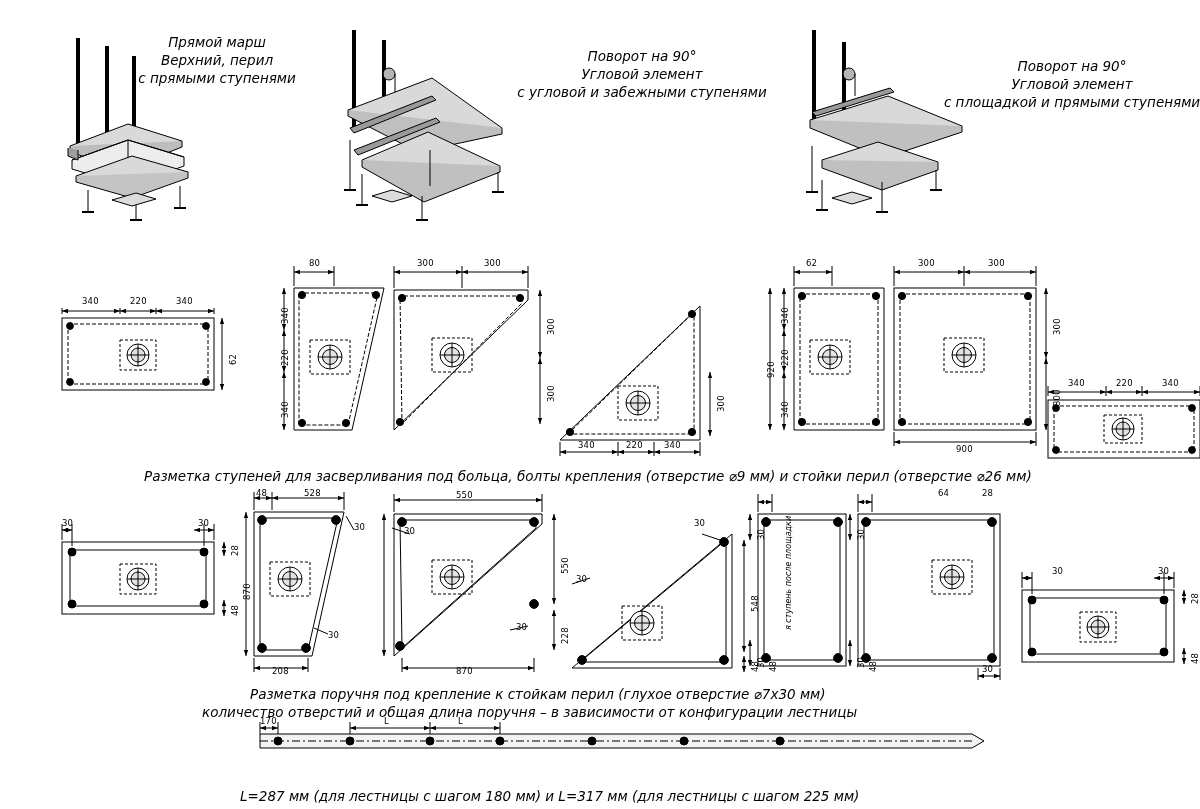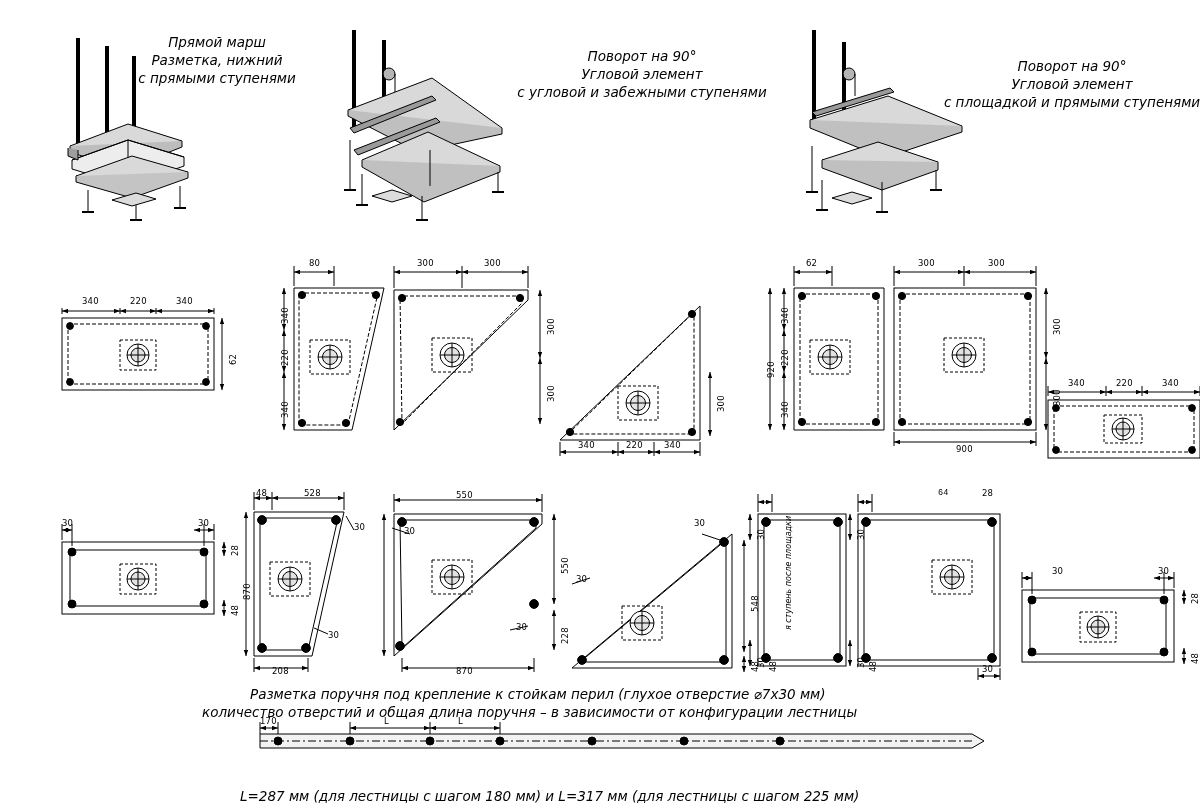--- a/index.html
+++ b/index.html
@@ -464,36 +464,37 @@
       <line x1="468" y1="722" x2="468" y2="734"></line>
     </g>
 
     </g>
   </svg>
 
   <div class="lbl-grp">
 
     <div class="cap center t14" style="left:60px; top:34px; width:250px;">
       <div>Прямой марш</div>
-      <div>Разметка, нижний</div>
+      <div>Верхний, перил</div>
       <div>с прямыми ступенями</div>
     </div>
 
     <div class="cap center t14" style="left:460px; top:48px; width:300px;">
       <div>Поворот на 90°</div>
       <div>Угловой элемент</div>
       <div>с угловой и забежными ступенями</div>
     </div>
 
     <div class="cap center t14" style="left:900px; top:58px; width:280px;">
       <div>Поворот на 90°</div>
       <div>Угловой элемент</div>
       <div>с площадкой и прямыми ступенями</div>
     </div>
 
+    <div class="cap t14" style="left:112px; top:468px;">Разметка ступеней для засверливания под больца, болты крепления (отверстие ⌀9 мм) и стойки перил (отверстие ⌀26 мм)</div>
     <div class="cap t14" style="left:218px; top:686px;">Разметка поручня под крепление к стойкам перил (глухое отверстие ⌀7х30 мм)</div>
     <div class="cap t14" style="left:170px; top:704px;">количество отверстий и общая длина поручня – в зависимости от конфигурации лестницы</div>
     <div class="cap t14" style="left:208px; top:788px;">L=287 мм (для лестницы с шагом 180 мм) и L=317 мм (для лестницы с шагом 225 мм)</div>
 
     <div class="dim" style="left:50px; top:296px;">340</div>
     <div class="dim" style="left:98px; top:296px;">220</div>
     <div class="dim" style="left:144px; top:296px;">340</div>
     <div class="dim v" style="left:196px; top:365px;">62</div>
 
     <div class="dim" style="left:277px; top:258px;">80</div>
@@ -543,21 +544,21 @@
     <div class="dim v" style="left:528px; top:574px;">550</div>
     <div class="dim v" style="left:528px; top:644px;">228</div>
     <div class="dim" style="left:484px; top:622px;">30</div>
     <div class="dim" style="left:424px; top:666px;">870</div>
 
     <div class="dim" style="left:544px; top:574px;">30</div>
     <div class="dim" style="left:662px; top:518px;">30</div>
     <div class="dim v" style="left:718px; top:612px;">548</div>
     <div class="dim v" style="left:718px; top:672px;">48</div>
 
-    <div class="dim" style="left:906px; top:488px;font-family:Liberation Mono, monospace;">64</div>
+    <div class="dim" style="left:906px; top:488px;">64</div>
     <div class="dim" style="left:950px; top:488px;">28</div>
     <div class="dim v" style="left:724px; top:540px;">30</div>
     <div class="dim v" style="left:724px; top:668px;">30</div>
     <div class="dim v" style="left:824px; top:540px;">30</div>
     <div class="dim v" style="left:824px; top:668px;">30</div>
     <div class="dim" style="left:950px; top:664px;">30</div>
     <div class="dim v" style="left:736px; top:672px;">48</div>
     <div class="dim v" style="left:836px; top:672px;">48</div>
     <div class="note-v" style="left:752px; top:630px;">я ступень после площадки</div>
 

